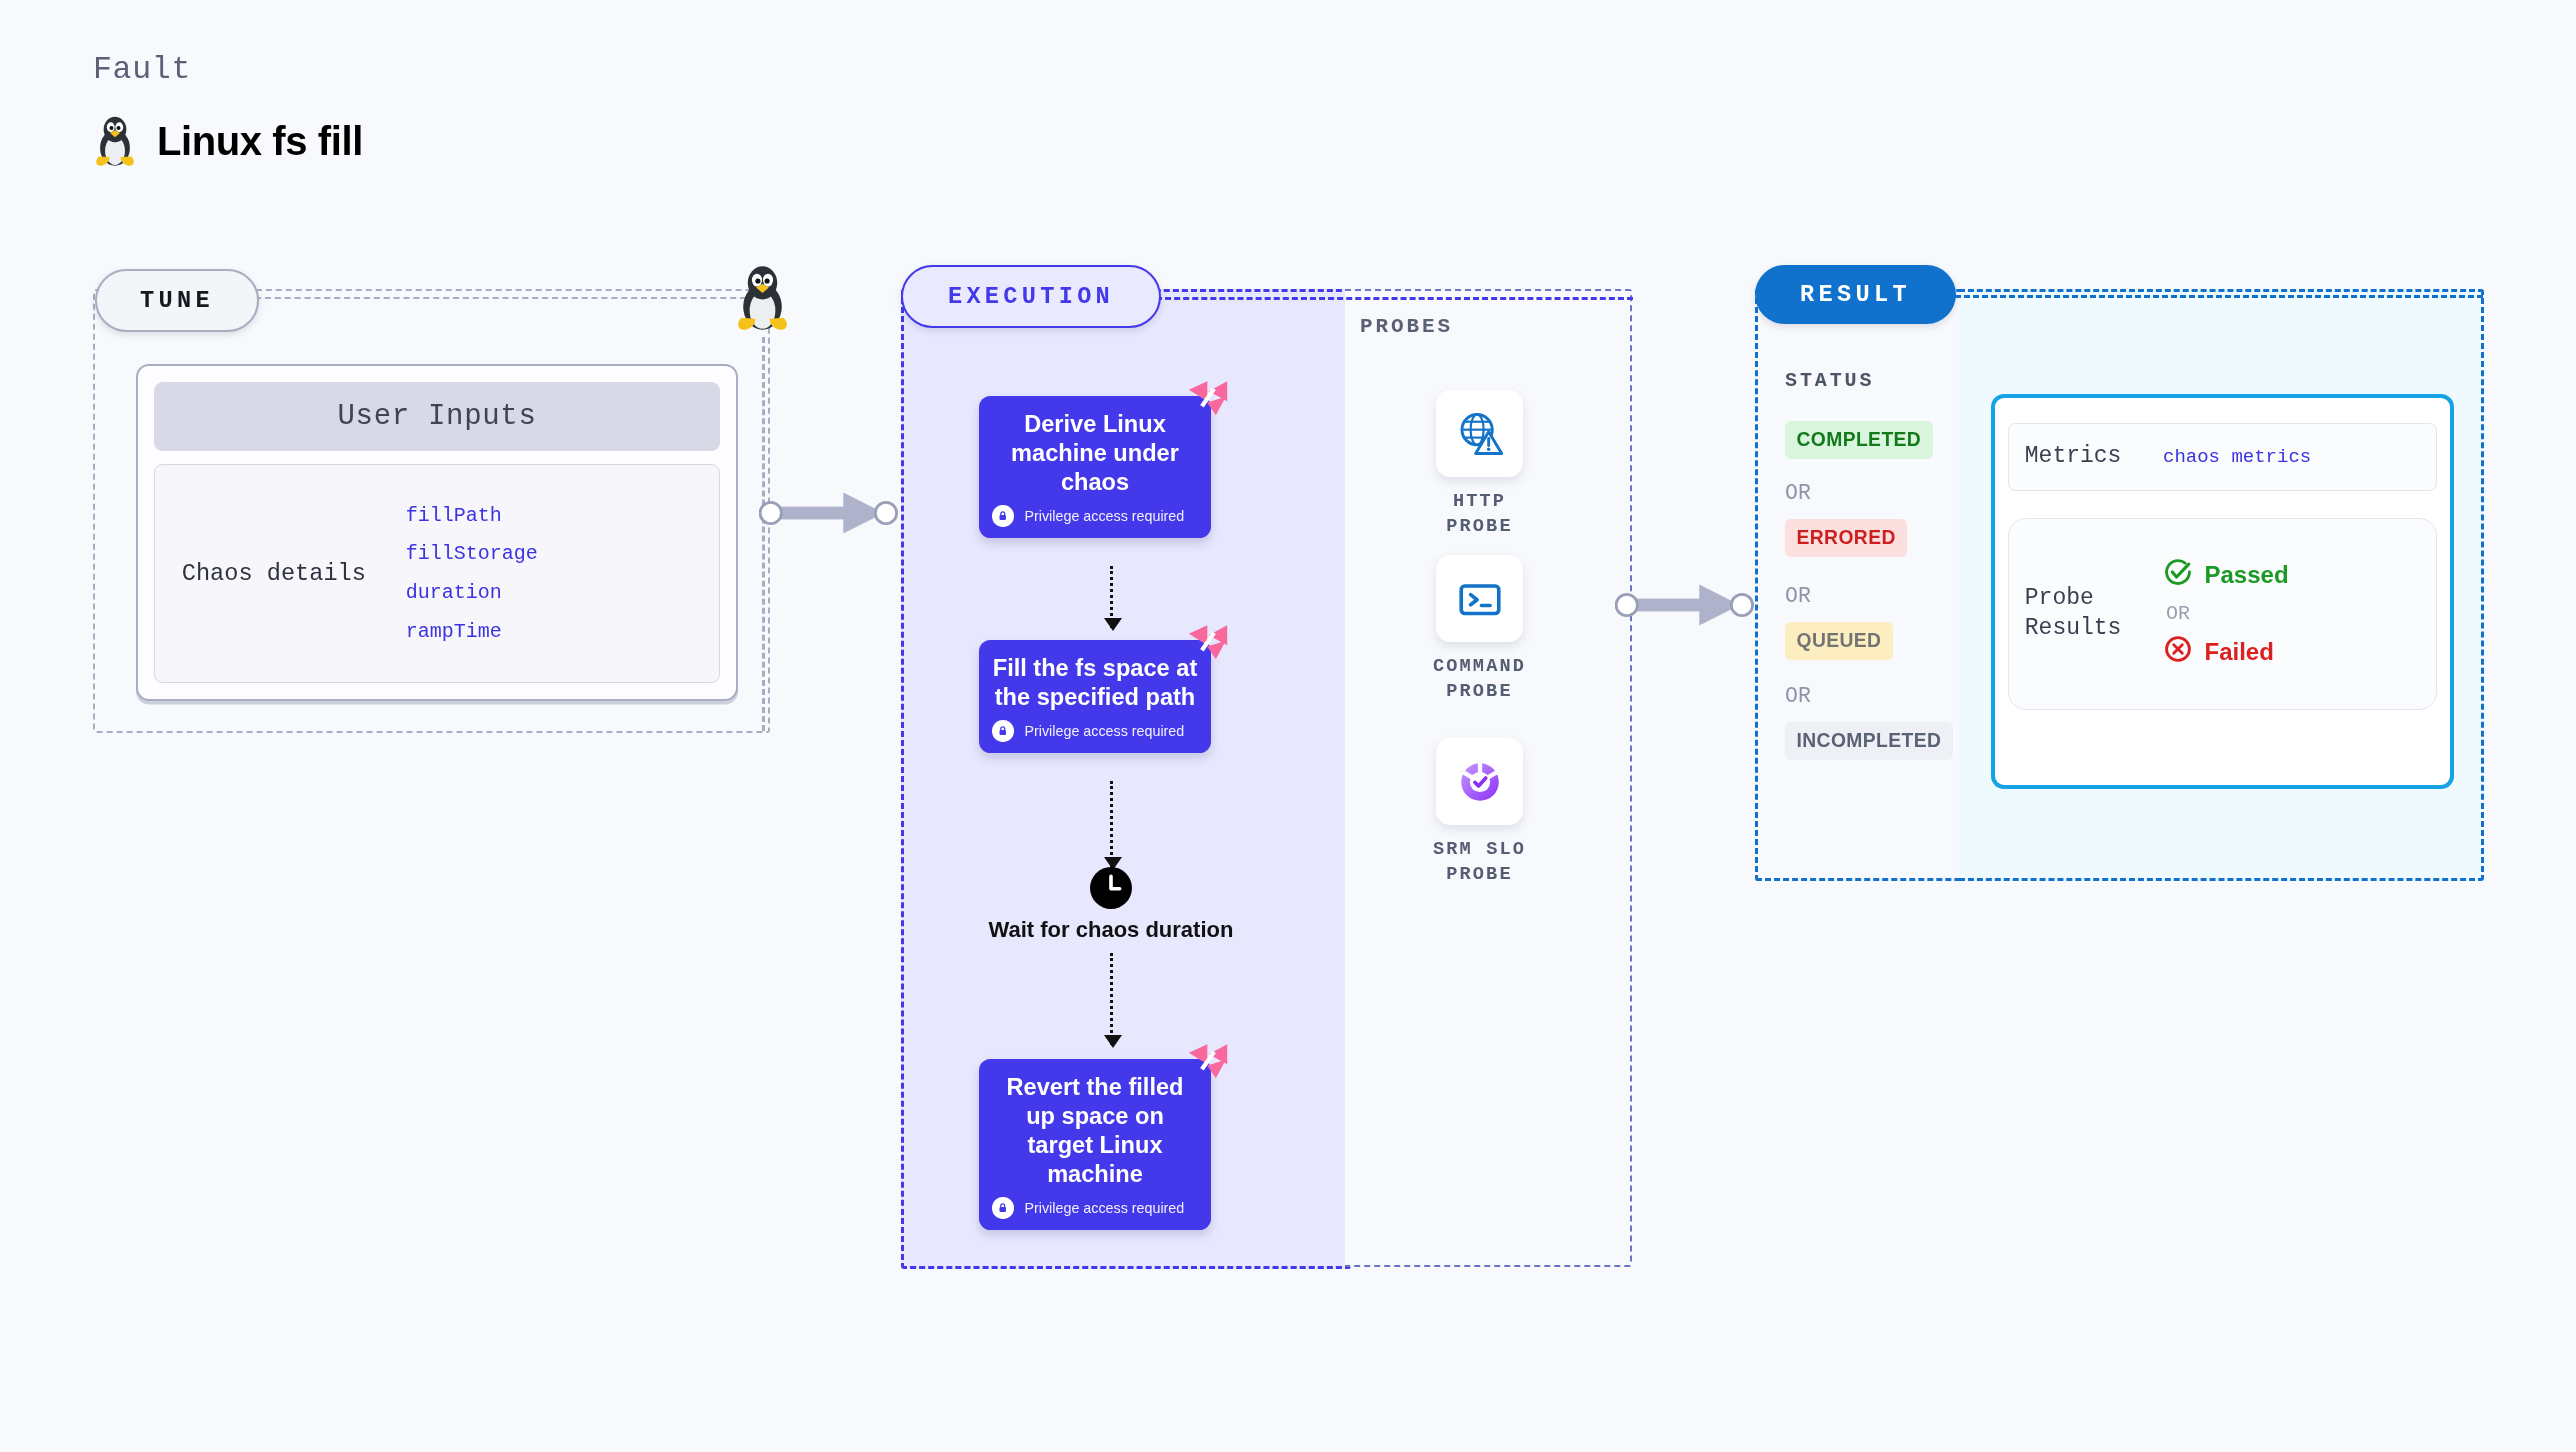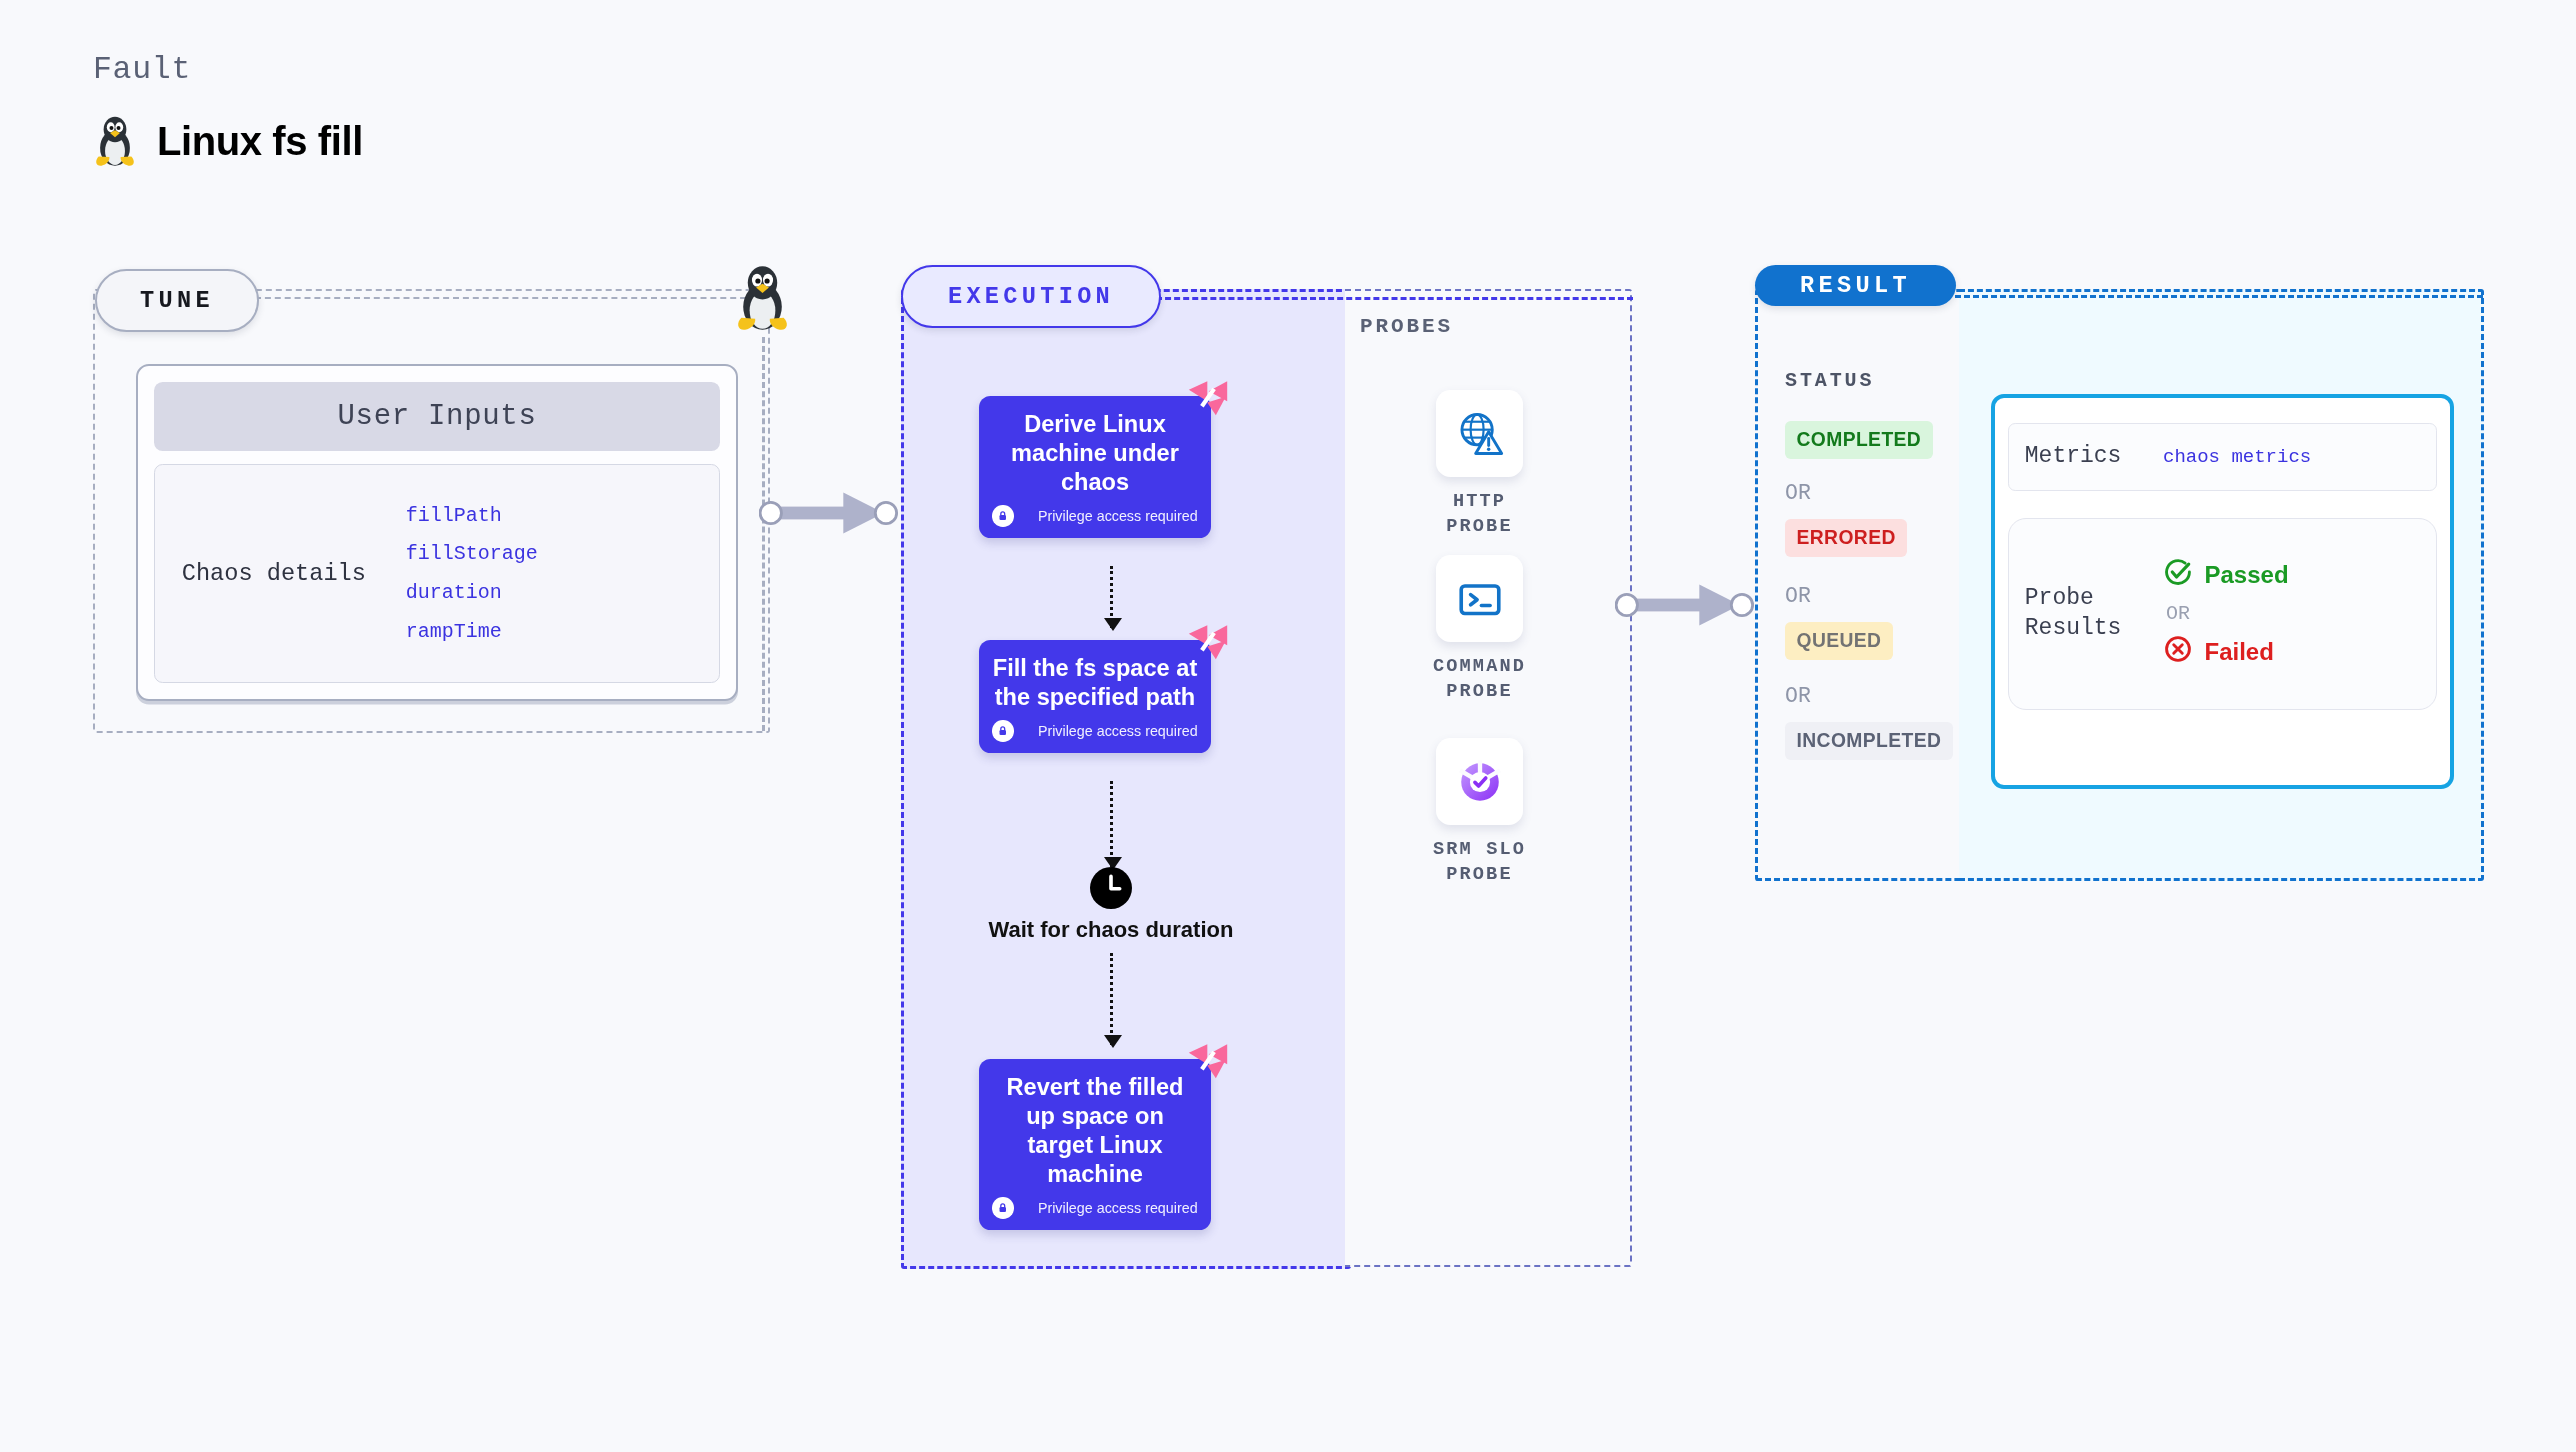--- a/index.html
+++ b/index.html
@@ -63,21 +63,21 @@
   }
   #pill-execution {
     left: 901px; top: 265px;
     width: 256px; height: 59px;
     background: #e9eaff;
     border: 2.9px solid #4338ea;
     color: #4338ea;
   }
   #pill-result {
     left: 1755px; top: 265px;
-    width: 201px; height: 41px;
+    width: 201px; height: 59px;
     background: #1172ce;
     border: none;
     color: #ffffff;
     font-family: Liberation Mono, monospace;
   }
 
   
   .dashed-frame { position: absolute; }
 
   #frame-tune {
@@ -203,22 +203,22 @@
   }
   .exec-card-title {
     font-size: 23.6px;
     font-weight: 700;
     line-height: 1.22;
   }
   .exec-card-sub {
     margin-top: 8.6px;
     display: flex;
     align-items: center;
-    justify-content: center;
-    gap: 24px;
+    justify-content: flex-start;
+    gap: 11px;
     font-size: 14.3px;
     font-weight: 400;
     color: #f1f0ff;
   }
   .lock-badge {
     width: 21.5px; height: 21.5px;
     border-radius: 50%;
     background: #ffffff;
     display: flex; align-items: center; justify-content: center;
     flex: none;

